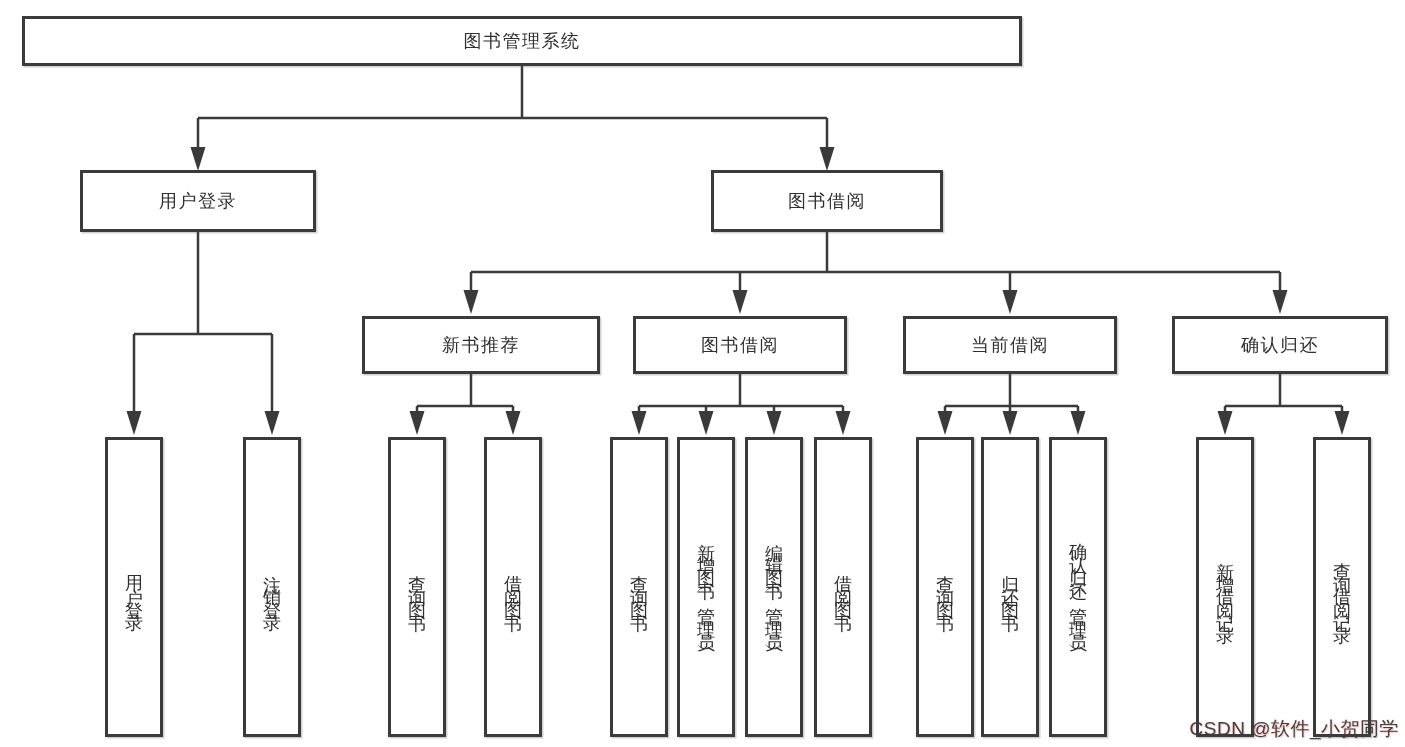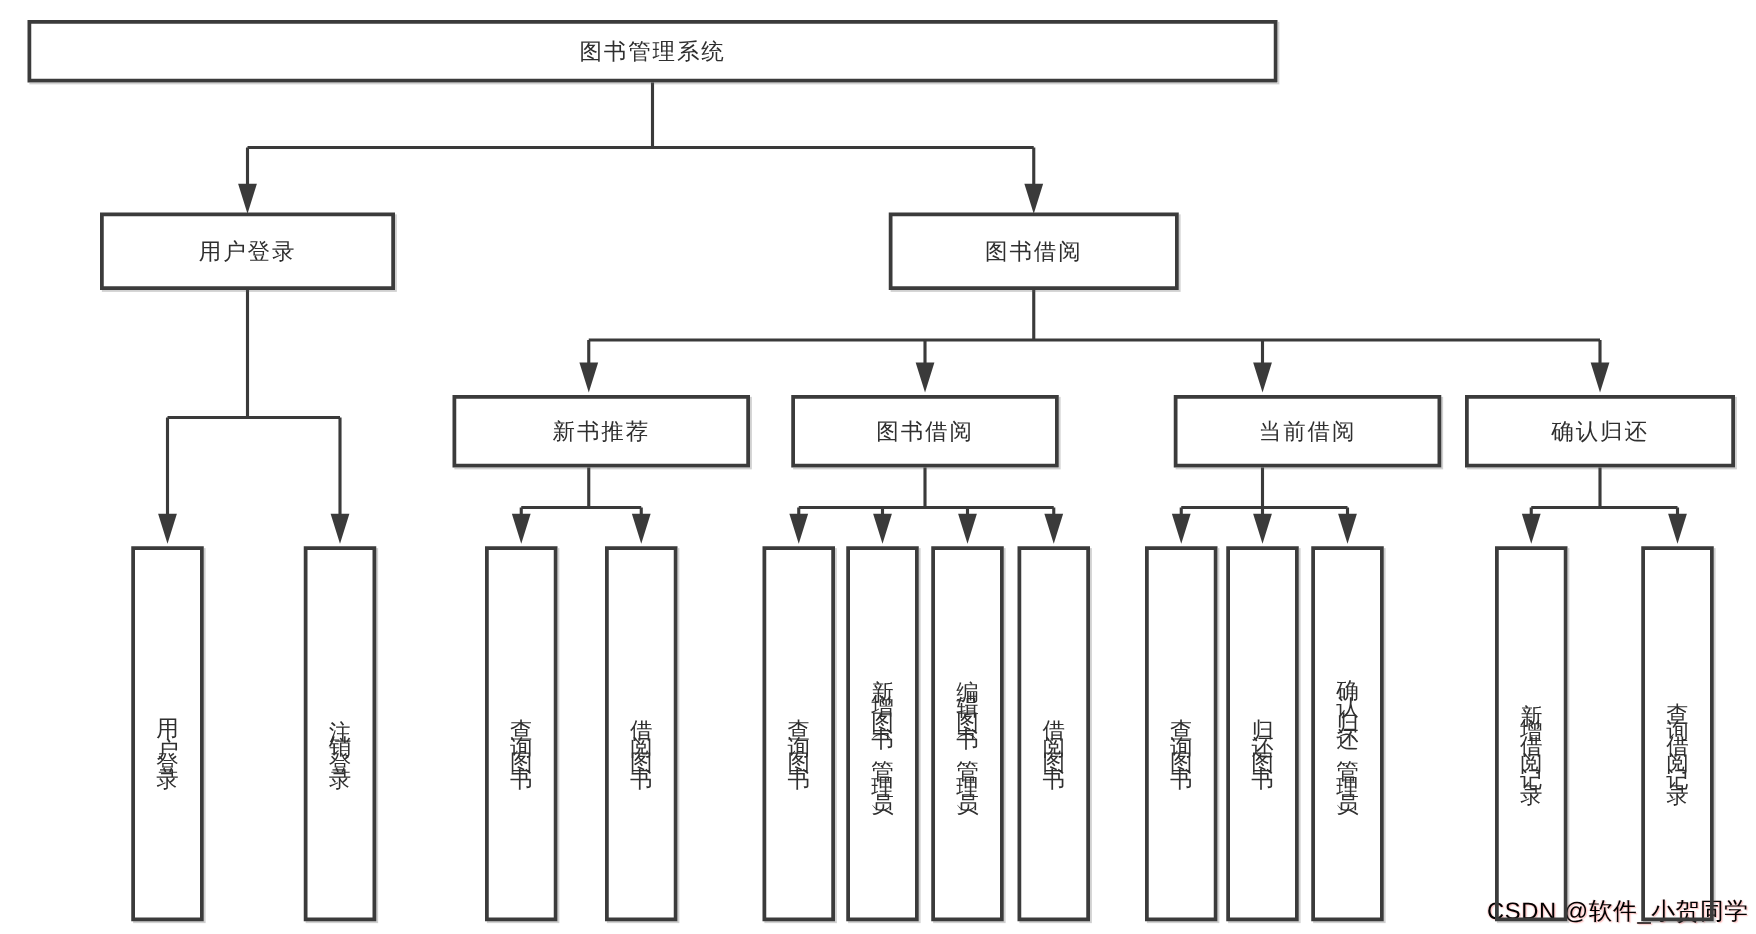--- a/index.html
+++ b/index.html
@@ -41,21 +41,21 @@
     line-height: 1;
     font-size: 18px;
     white-space: nowrap;
   }
   .watermark {
     position: absolute;
     top: 716px;
     right: 6px;
     z-index: 1;
     font-size: 19px;
-    color: #000000;
+    color: #404040;
     letter-spacing: 0.5px;
     text-shadow: 1px 1px 1px rgba(250,110,110,0.45), -1px 0 0 rgba(250,140,140,0.25);
     white-space: nowrap;
   }
 </style>
 </head>
 <body>
 
 <div class="canvas">
 
@@ -140,21 +140,21 @@
   <div class="node" style="left:711px; top:170px; width:232px; height:62px;">
     <span>图书借阅</span>
   </div>
 
   <div class="node" style="left:362px; top:316px; width:238px; height:58px;">
     <span>新书推荐</span>
   </div>
   <div class="node" style="left:633px; top:316px; width:214px; height:58px;justify-content:center;">
     <span>图书借阅</span>
   </div>
-  <div class="node" style="left:903px; top:316px; width:214px; height:58px;margin-left:36px;">
+  <div class="node" style="left:903px; top:316px; width:214px; height:58px;">
     <span>当前借阅</span>
   </div>
   <div class="node" style="left:1172px; top:316px; width:216px; height:58px;">
     <span>确认归还</span>
   </div>
 
   <div class="node leaf" style="left:105px; top:437px; width:58px; height:300px;">
     <span>用户登录</span>
   </div>
   <div class="node leaf" style="left:243px; top:437px; width:58px; height:300px;">

